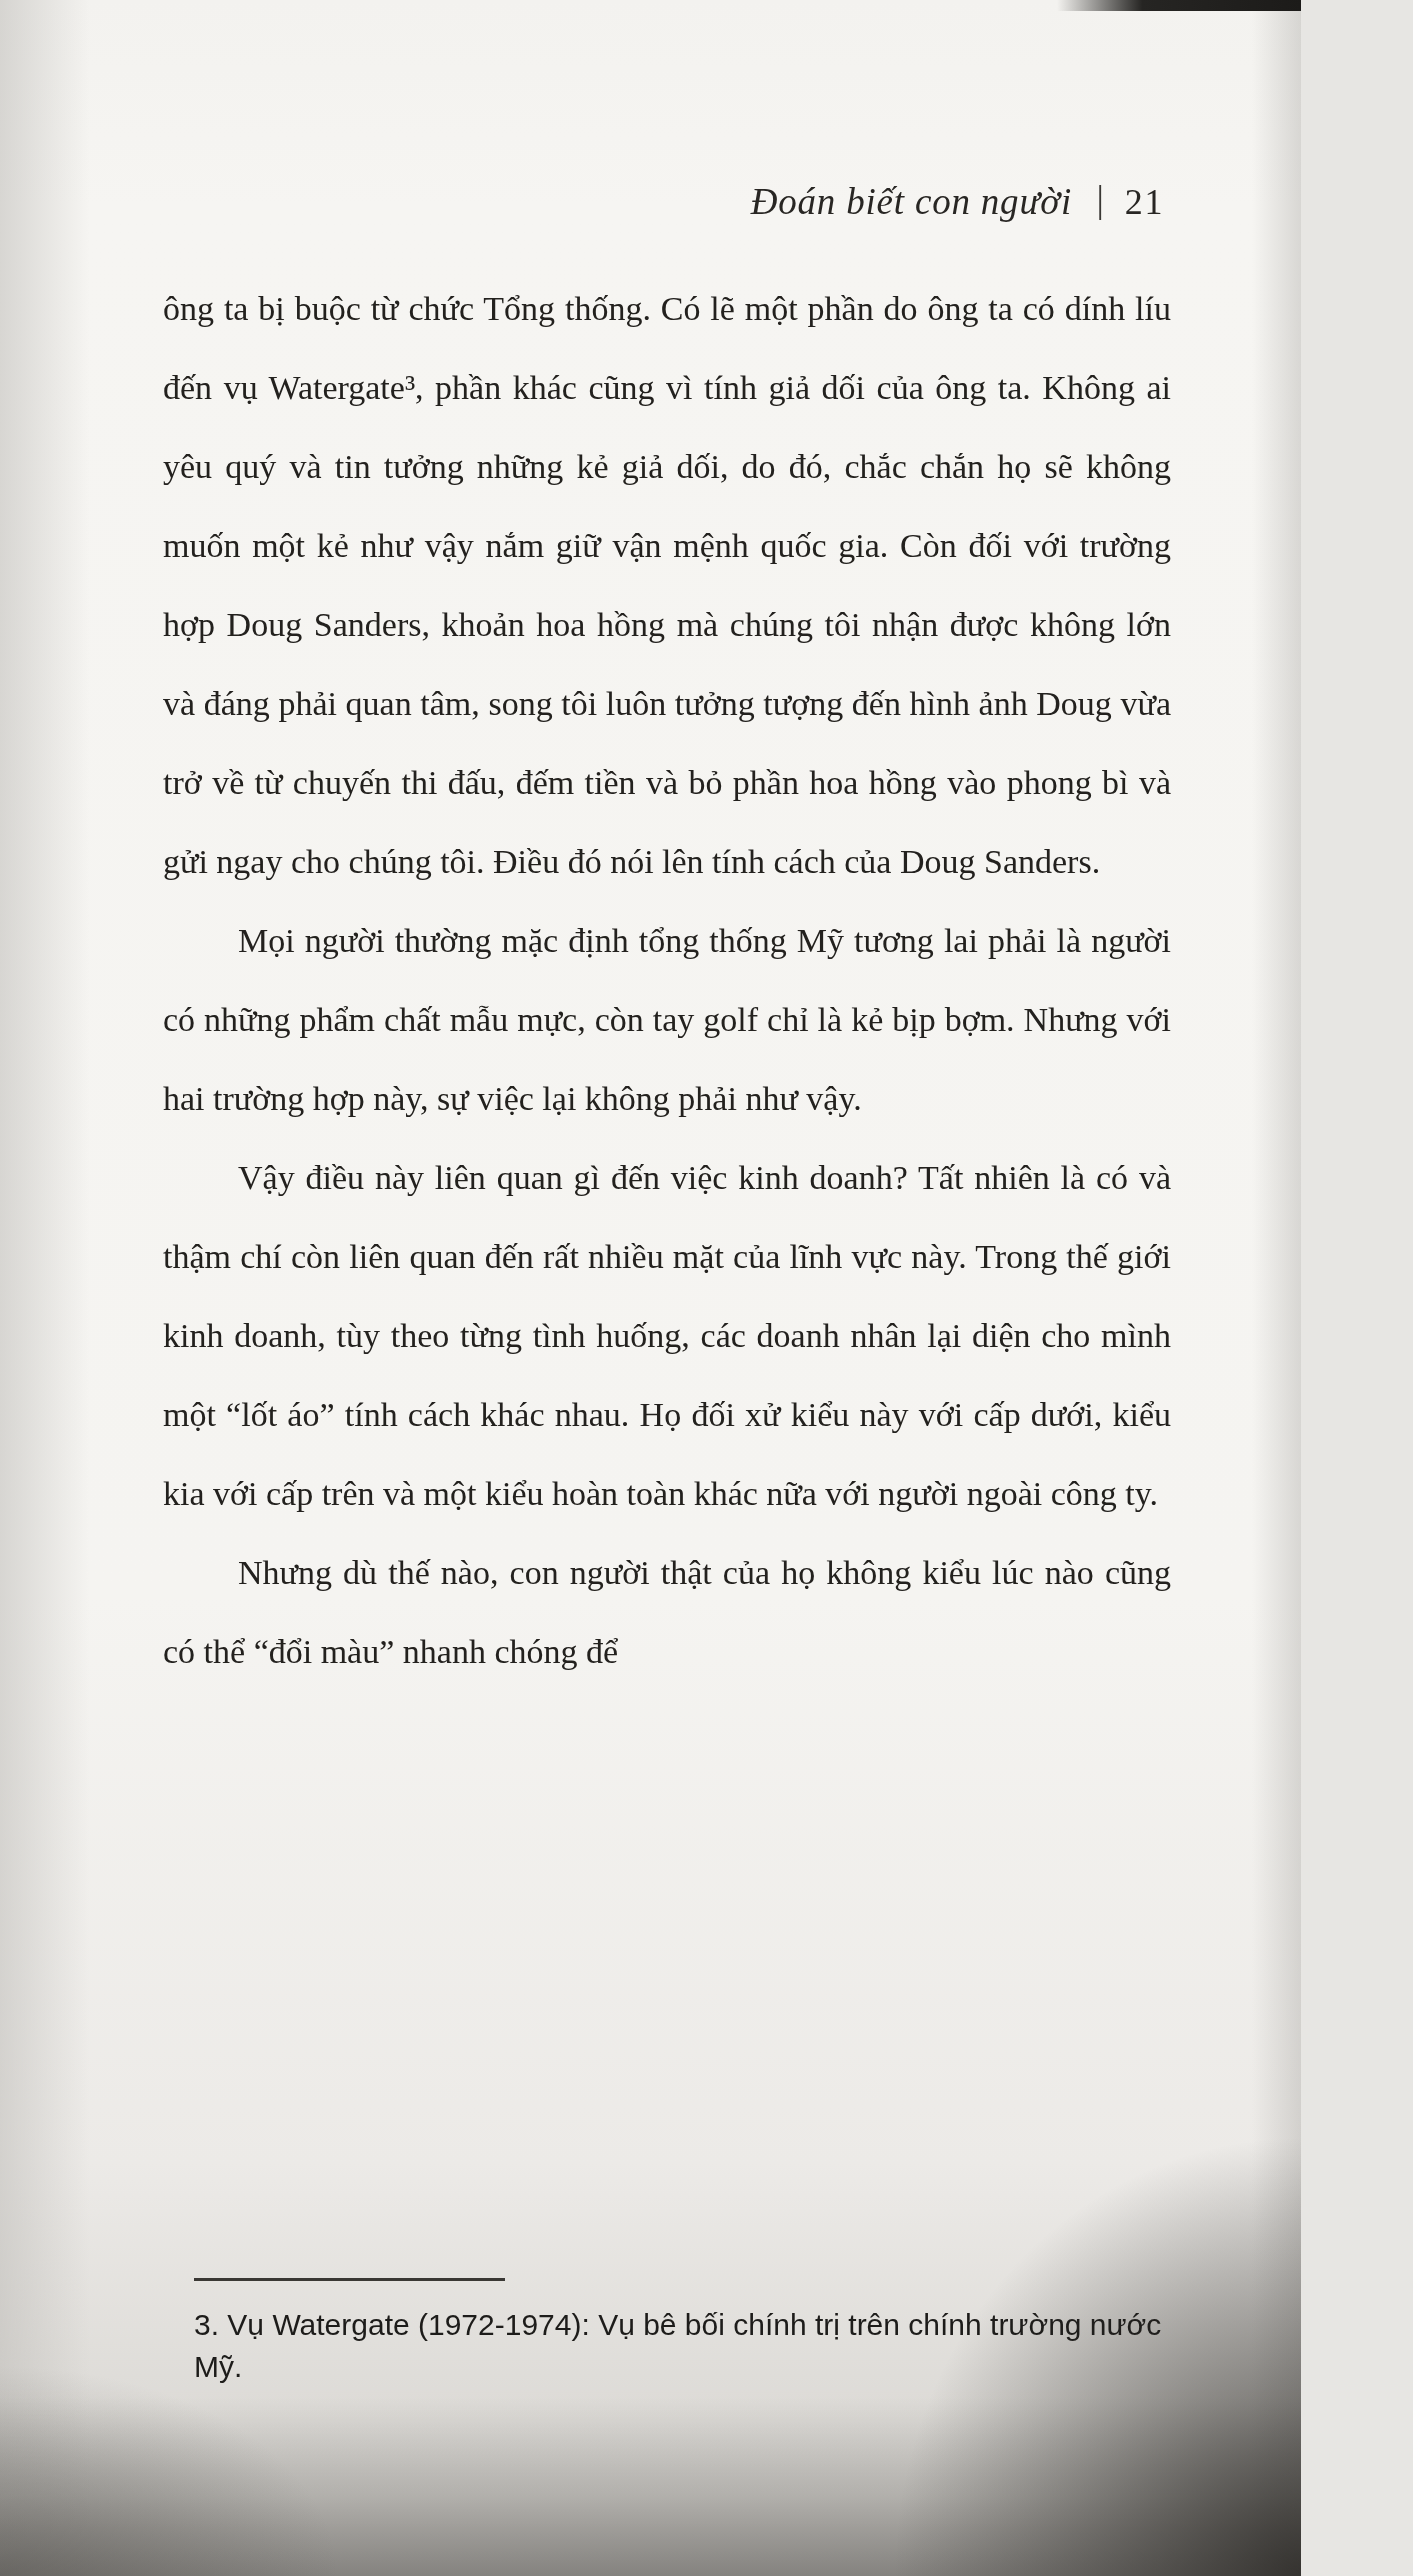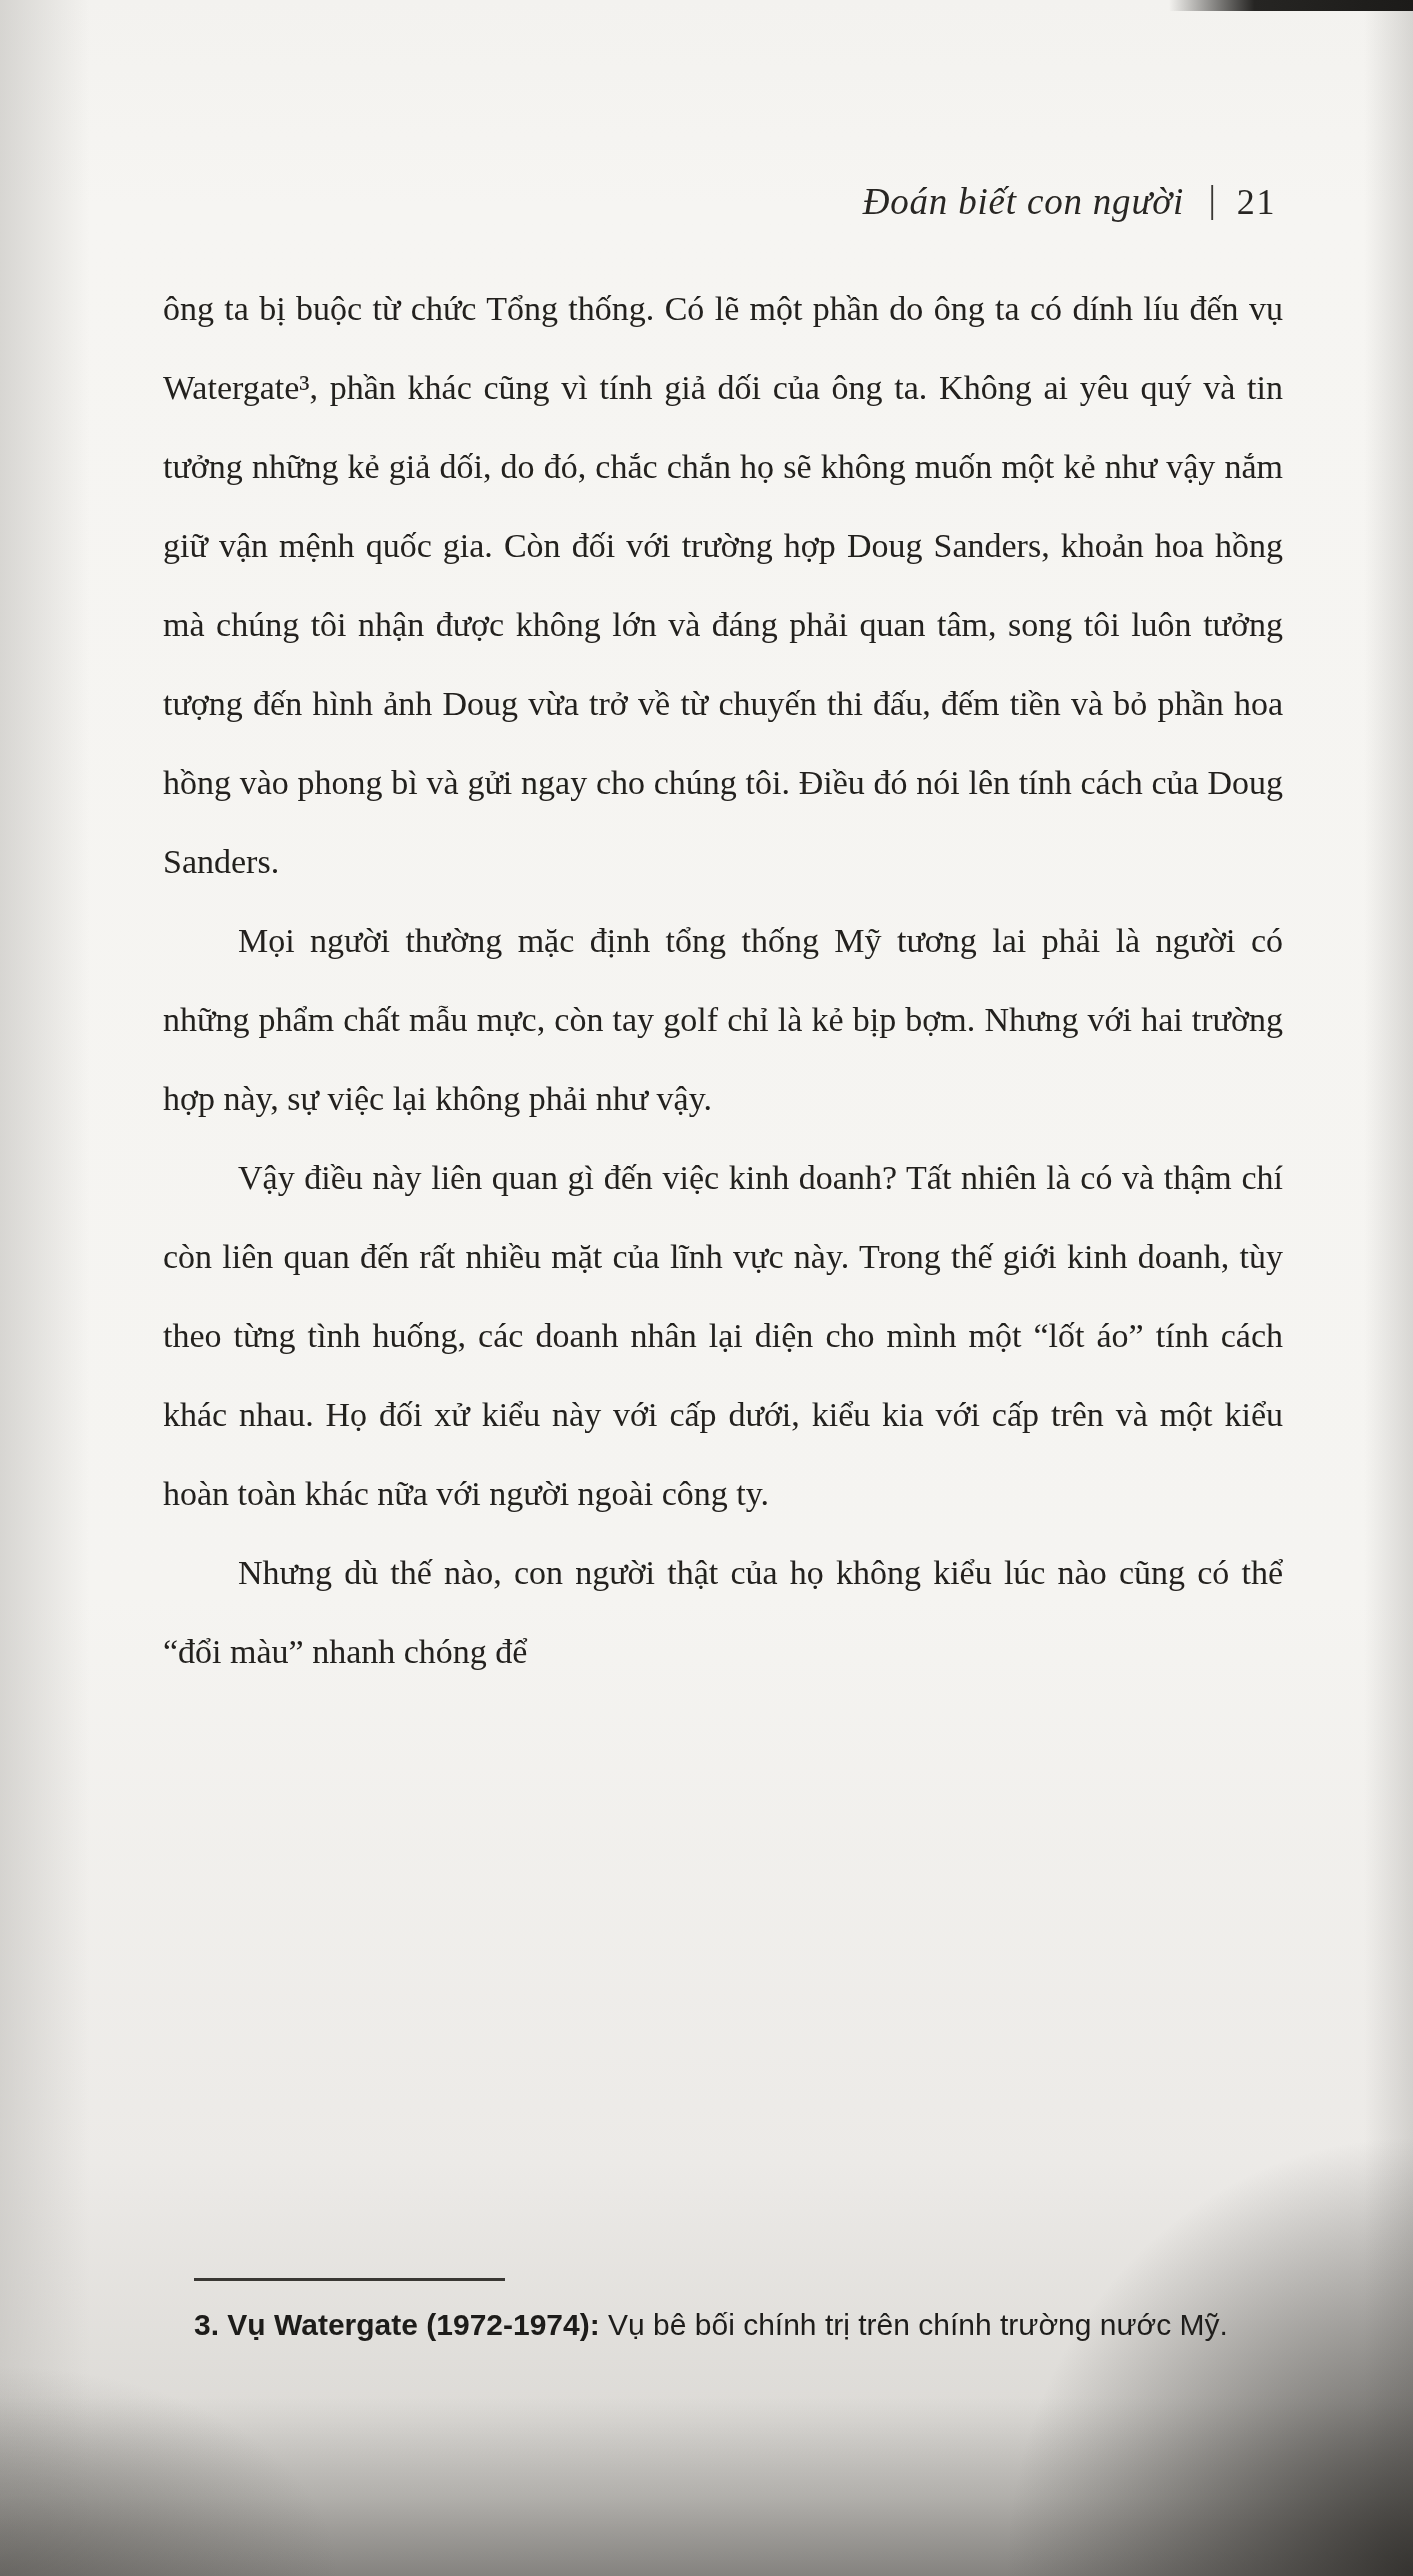--- a/index.html
+++ b/index.html
@@ -8,21 +8,21 @@
   }
   body {
     width: 1413px;
     height: 2576px;
     overflow: hidden;
     background: #e7e6e3;
     font-family: "Liberation Serif", serif;
   }
   .page {
     position: relative;
-    width: 1413px;
+    width: 1301px;
     height: 2576px;
     background:
       linear-gradient(180deg, #f3f2ef 0%, #f6f5f2 8%, #f5f4f1 62%, #eceae7 84%, #dcdad6 94%, #c2c0bc 100%);
     color: #22201d;
   }
   
   .edge-left {
     position: absolute; left: 0; top: 0; bottom: 0; width: 90px;
     background: linear-gradient(90deg, rgba(190,188,184,0.55), rgba(190,188,184,0));
     pointer-events: none;
@@ -91,21 +91,21 @@
     background: #3a3834;
     margin-bottom: 23px;
   }
   .footnote {
     margin: 0;
     font-family: "Liberation Sans", sans-serif;
     font-size: 30px;
     line-height: 42px;
     color: #1d1c1a;
   }
-  .fn-label { font-weight: bold; }
+  .fn-label { font-weight: normal; }
 </style>
 </head>
 <body>
 
 <div class="page">
 
   <header class="page-header">
     <span class="head-title">Đoán biết con người</span><span class="head-sep">|</span><span class="head-num">21</span>
   </header>
 

